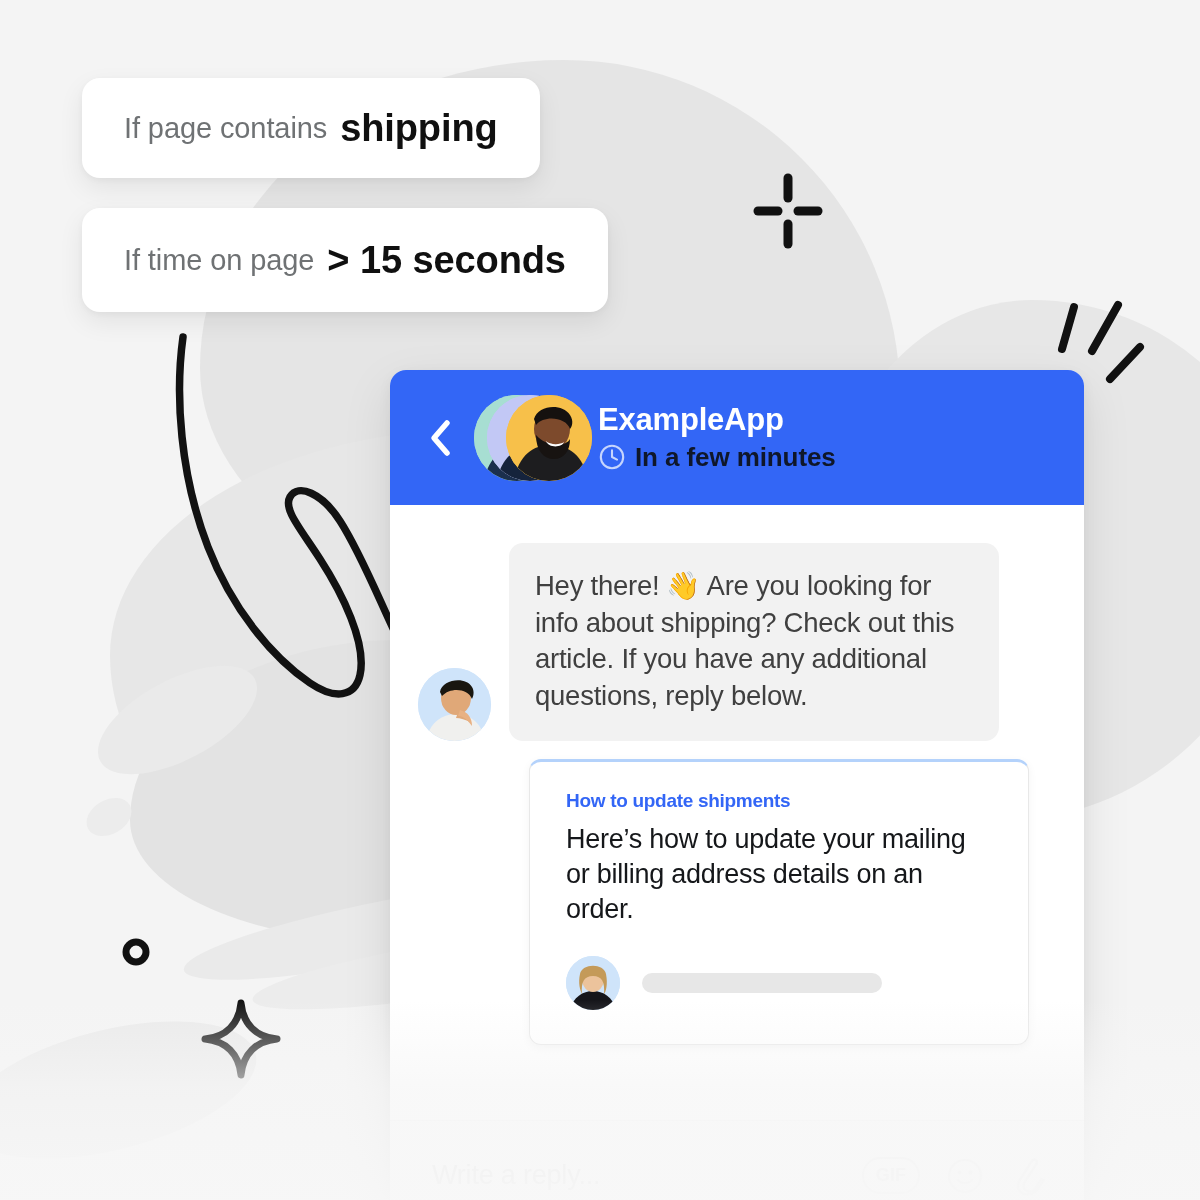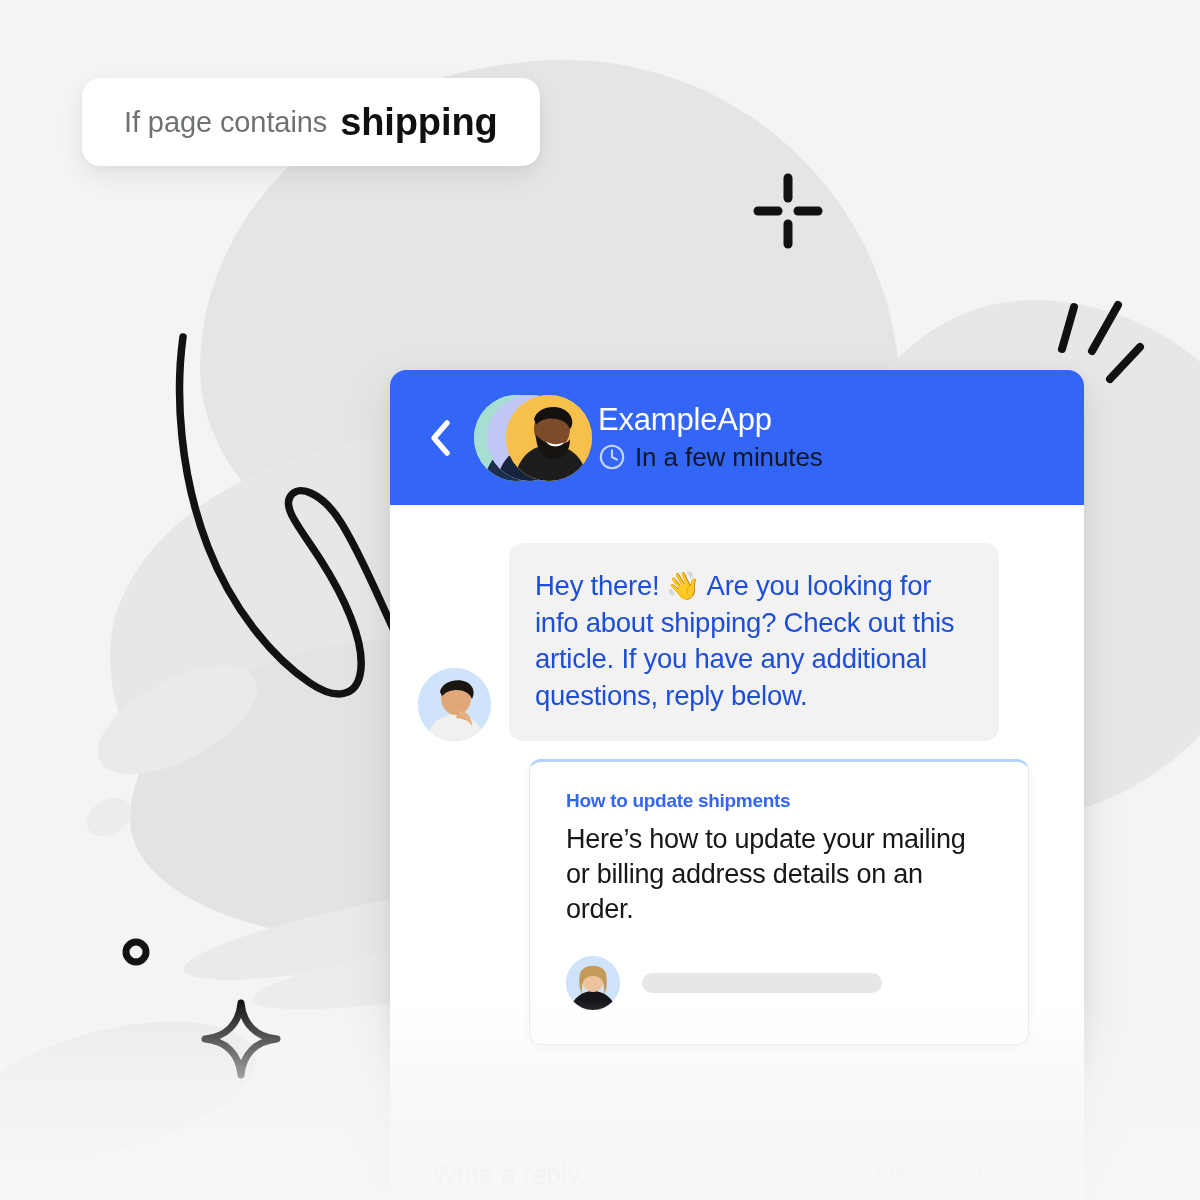--- a/index.html
+++ b/index.html
@@ -134,21 +134,21 @@
     border-radius: 18px;
     box-shadow: 0 10px 26px rgba(0,0,0,0.075), 0 2px 6px rgba(0,0,0,0.04);
     display: flex;
     align-items: center;
     white-space: nowrap;
   }
 
   .cond-1 {
     left: 82px;
     top: 78px;
-    height: 88px;
+    height: 100px;
     padding: 0 42px;
   }
 
   .cond-2 {
     left: 82px;
     top: 208px;
     height: 104px;
     padding: 0 42px;
   }
 
@@ -212,21 +212,21 @@
     width: 86px;
     height: 86px;
     border-radius: 50%;
     overflow: hidden;
   }
 
   .av-3 { left: 0;  background: #a7ded2; }
   .av-2 { left: 13px; background: #c2c8f5; }
   .av-1 { left: 32px; background: #f7c04a; }
 
-  .header-text { display: flex; flex-direction: column; justify-content: center; }
+  .header-text { display: flex; flex-direction: column; justify-content: center; font-weight: bold; }
 
   .app-title {
     color: #ffffff;
     font-size: 31px;
     letter-spacing: -0.2px;
     line-height: 1.15;
     margin-bottom: 4px;
   }
 
   .status-row {
@@ -265,21 +265,21 @@
     overflow: hidden;
     position: relative;
   }
 
   .msg-bubble {
     background: #f2f2f2;
     border-radius: 14px;
     padding: 25px 26px 27px 26px;
     font-size: 27.5px;
     line-height: 1.33;
-    color: #1d4ed8;
+    color: #404040;
     letter-spacing: -0.25px;
     max-width: 490px;
   }
 
   .article-card {
     margin-left: 111px;
     background: #ffffff;
     border: 1px solid #e8e8e8;
     border-top: 3px solid #b4d2fb;
     border-radius: 12px;
@@ -429,20 +429,24 @@
     <svg width="82" height="82" viewBox="0 0 82 82" fill="none">
       <path d="M41 5 C43 26 56 39 77 41 C56 43 43 56 41 77 C39 56 26 43 5 41 C26 39 39 26 41 5 Z" stroke="#111" stroke-width="7" stroke-linejoin="round" fill="none"></path>
     </svg>
   </div>
 
   <div class="cond-card cond-1">
     <span class="cond-label">If page contains</span>
     <span class="cond-value">shipping</span>
   </div>
 
+  <div class="cond-card cond-2">
+    <span class="cond-label">If time on page</span>
+    <span class="cond-value">&gt; 15 seconds</span>
+  </div>
 
   <div class="chat">
 
     <div class="chat-header">
 
       <div class="back-btn">
         <svg width="26" height="40" viewBox="0 0 26 40" fill="none">
           <path d="M20 5 L7 20 L20 35" stroke="#ffffff" stroke-width="5.5" stroke-linecap="round" stroke-linejoin="round"></path>
         </svg>
       </div>

